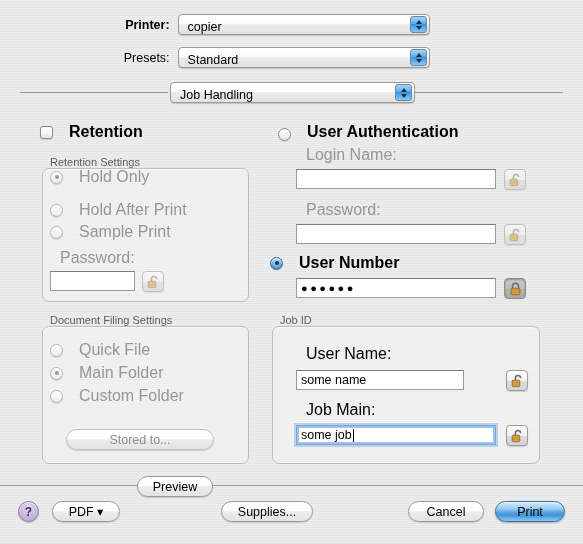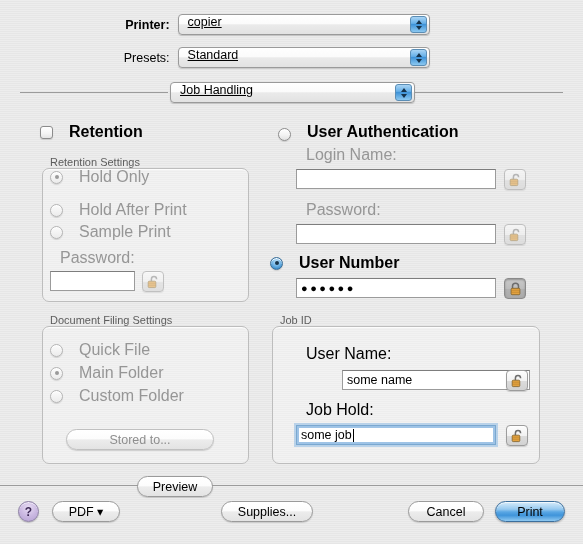--- a/index.html
+++ b/index.html
@@ -42,23 +42,22 @@
   }
 
   .popup {
     position: relative;
     height: 21px;
     border: 1px solid #9a9a9a;
     border-radius: 4px;
     background: linear-gradient(to bottom, #ffffff 0%, #fbfbfb 45%, #eaeaea 52%, #e2e2e2 100%);
     box-shadow: 0 1px 1px rgba(0,0,0,0.16), inset 0 1px 0 #fff;
     display: flex;
-    align-items: flex-start;
-    box-sizing: border-box;
-    text-decoration: underline;
+    align-items: flex-end;
+    box-sizing: border-box;
   }
   .popup .popup-text {
     padding-left: 9px;
     font-size: 12.5px;
     color: #000;
     white-space: nowrap;
     overflow: hidden;
   }
   .popup .arrows {
     position: absolute;
@@ -389,32 +388,32 @@
       <path d="M3.5 6.4 V4.3 a3 3 0 0 1 6 0 V6.4" fill="none" stroke="#6d6d6d" stroke-width="1.5"></path>
       <rect x="2.1" y="6.3" width="8.8" height="6.4" rx="1" fill="#e3a23f" stroke="#7d5f28" stroke-width="0.8"></rect>
       <path d="M2.1 8.3 h8.8 M2.1 10.3 h8.8" stroke="#b9822f" stroke-width="0.6"></path>
     </svg>
   </div>
 
   <div class="group-title" style="left:280px; top:314px;">Job ID</div>
   <div class="group" style="left:272px; top:326px; width:268px; height:138px;"></div>
 
   <div class="ctl-label" style="position:absolute; left:296px; top:345px;">User Name:</div>
-  <div class="field" style="left:296px; top:370px; width:188px;margin-left:46px;">
+  <div class="field" style="left:296px; top:370px; width:168px;">
     <span>some name</span>
   </div>
   <div class="lockbtn" style="left:506px; top:370px;">
     <svg width="13" height="14" viewBox="0 0 13 14" aria-hidden="true">
       <path d="M4.4 6.3 V4.2 a2.6 2.6 0 0 1 5.2 0" fill="none" stroke="#6d6d6d" stroke-width="1.5"></path>
       <rect x="1.2" y="6.2" width="7.6" height="6.4" rx="1" fill="#e3a23f" stroke="#7d5f28" stroke-width="0.8"></rect>
       <path d="M1.2 8.2 h7.6 M1.2 10.2 h7.6" stroke="#b9822f" stroke-width="0.6"></path>
     </svg>
   </div>
 
-  <div class="ctl-label" style="position:absolute; left:296px; top:401px;">Job Hold:</div>
+  <div class="ctl-label" style="position:absolute; left:296px; top:401px;">Job Main:</div>
   <div class="field focused" style="left:296px; top:425px; width:200px;">
     <span>some job</span>
       <span class="caret"></span>
   </div>
   <div class="lockbtn" style="left:506px; top:425px;">
     <svg width="13" height="14" viewBox="0 0 13 14" aria-hidden="true">
       <path d="M4.4 6.3 V4.2 a2.6 2.6 0 0 1 5.2 0" fill="none" stroke="#6d6d6d" stroke-width="1.5"></path>
       <rect x="1.2" y="6.2" width="7.6" height="6.4" rx="1" fill="#e3a23f" stroke="#7d5f28" stroke-width="0.8"></rect>
       <path d="M1.2 8.2 h7.6 M1.2 10.2 h7.6" stroke="#b9822f" stroke-width="0.6"></path>
     </svg>

